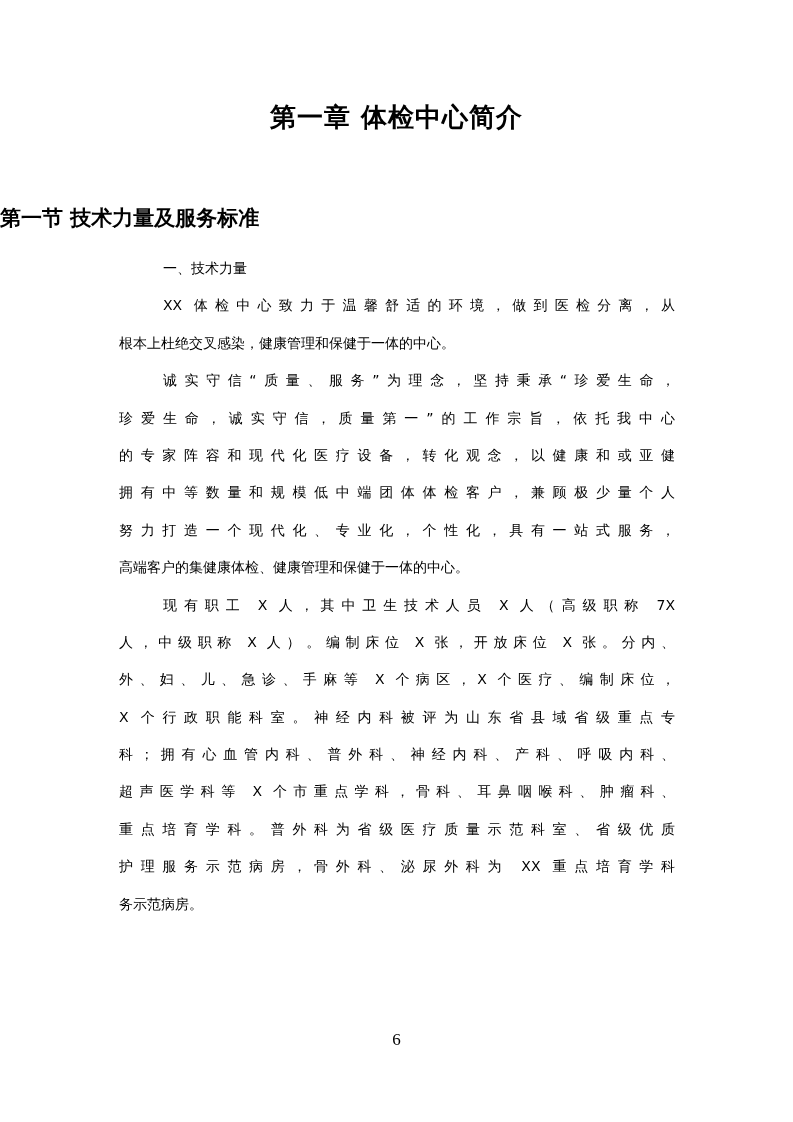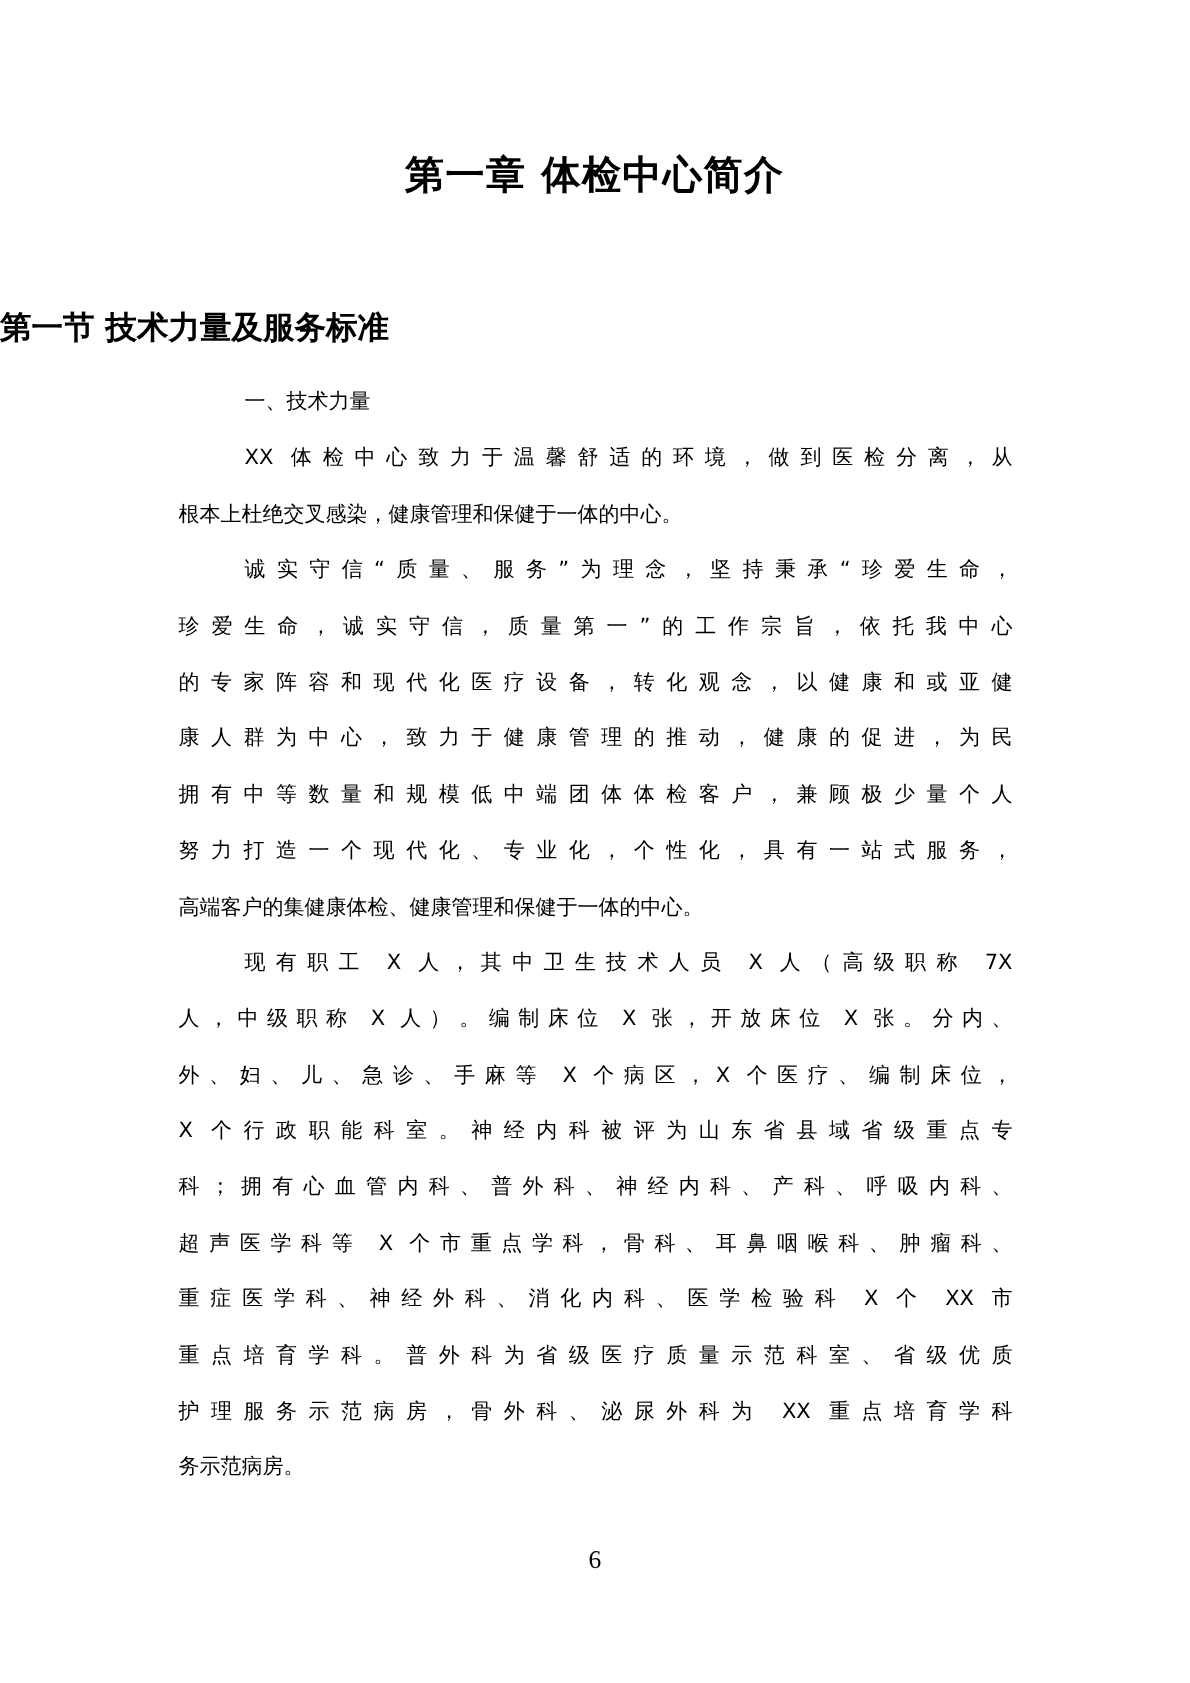--- a/index.html
+++ b/index.html
@@ -30,34 +30,32 @@
 
     <div>
       <div class="line indent">XX 体检中心致力于温馨舒适的环境，做到医检分离，从</div>
       <div class="line last">根本上杜绝交叉感染，健康管理和保健于一体的中心。</div>
     </div>
 
     <div>
       <div class="line indent">诚实守信“质量、服务”为理念，坚持秉承“珍爱生命，</div>
       <div class="line">珍爱生命，诚实守信，质量第一”的工作宗旨，依托我中心</div>
       <div class="line">的专家阵容和现代化医疗设备，转化观念，以健康和或亚健</div>
-      <div class="line">康人群为中心，致力于健康管理的推动，健康的促进，为民</div>
       <div class="line">拥有中等数量和规模低中端团体体检客户，兼顾极少量个人</div>
       <div class="line">努力打造一个现代化、专业化，个性化，具有一站式服务，</div>
       <div class="line last">高端客户的集健康体检、健康管理和保健于一体的中心。</div>
     </div>
 
     <div>
       <div class="line indent">现有职工 X 人，其中卫生技术人员 X 人（高级职称 7X</div>
       <div class="line">人，中级职称 X 人）。编制床位 X 张，开放床位 X 张。分内、</div>
       <div class="line">外、妇、儿、急诊、手麻等 X 个病区，X 个医疗、编制床位，</div>
       <div class="line">X 个行政职能科室。神经内科被评为山东省县域省级重点专</div>
       <div class="line">科；拥有心血管内科、普外科、神经内科、产科、呼吸内科、</div>
       <div class="line">超声医学科等 X 个市重点学科，骨科、耳鼻咽喉科、肿瘤科、</div>
-      <div class="line">重症医学科、神经外科、消化内科、医学检验科 X 个 XX 市</div>
       <div class="line">重点培育学科。普外科为省级医疗质量示范科室、省级优质</div>
       <div class="line">护理服务示范病房，骨外科、泌尿外科为 XX 重点培育学科</div>
       <div class="line last">务示范病房。</div>
     </div>
   </div>
 
   <div class="page-number">6</div>
 </div>
 
 </body></html>

